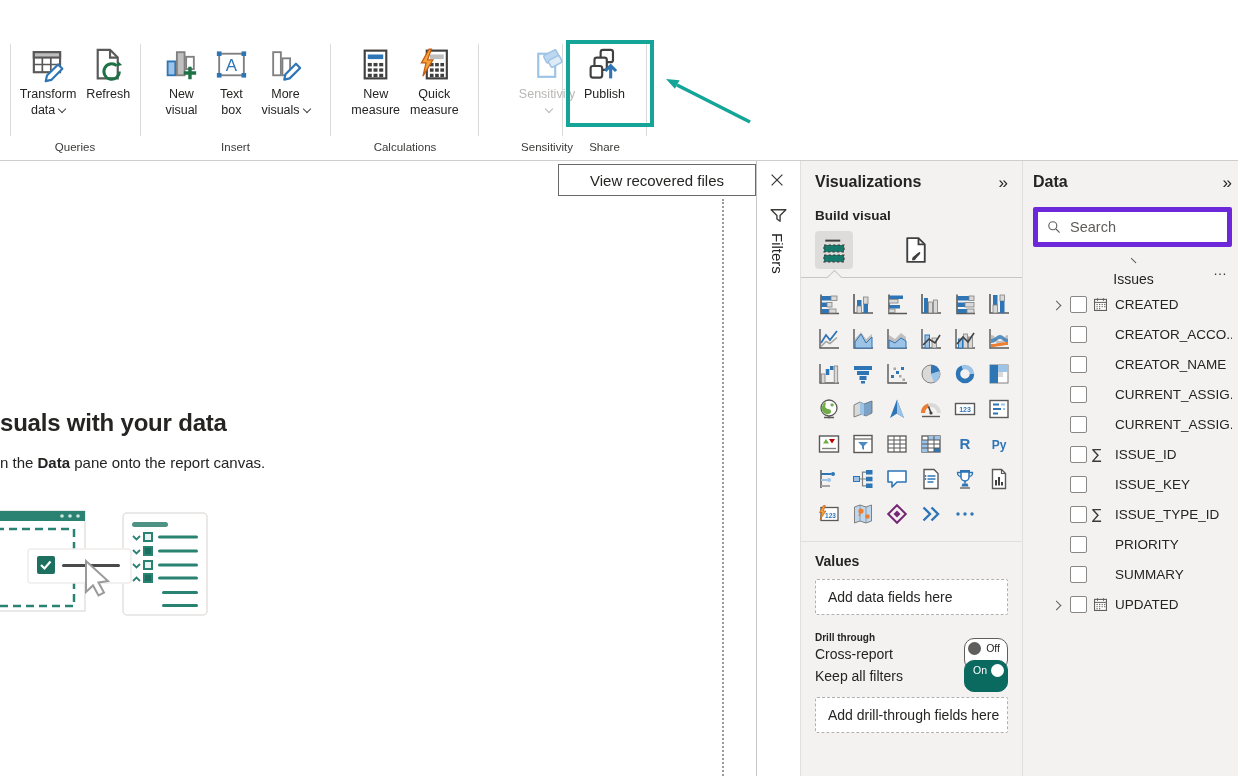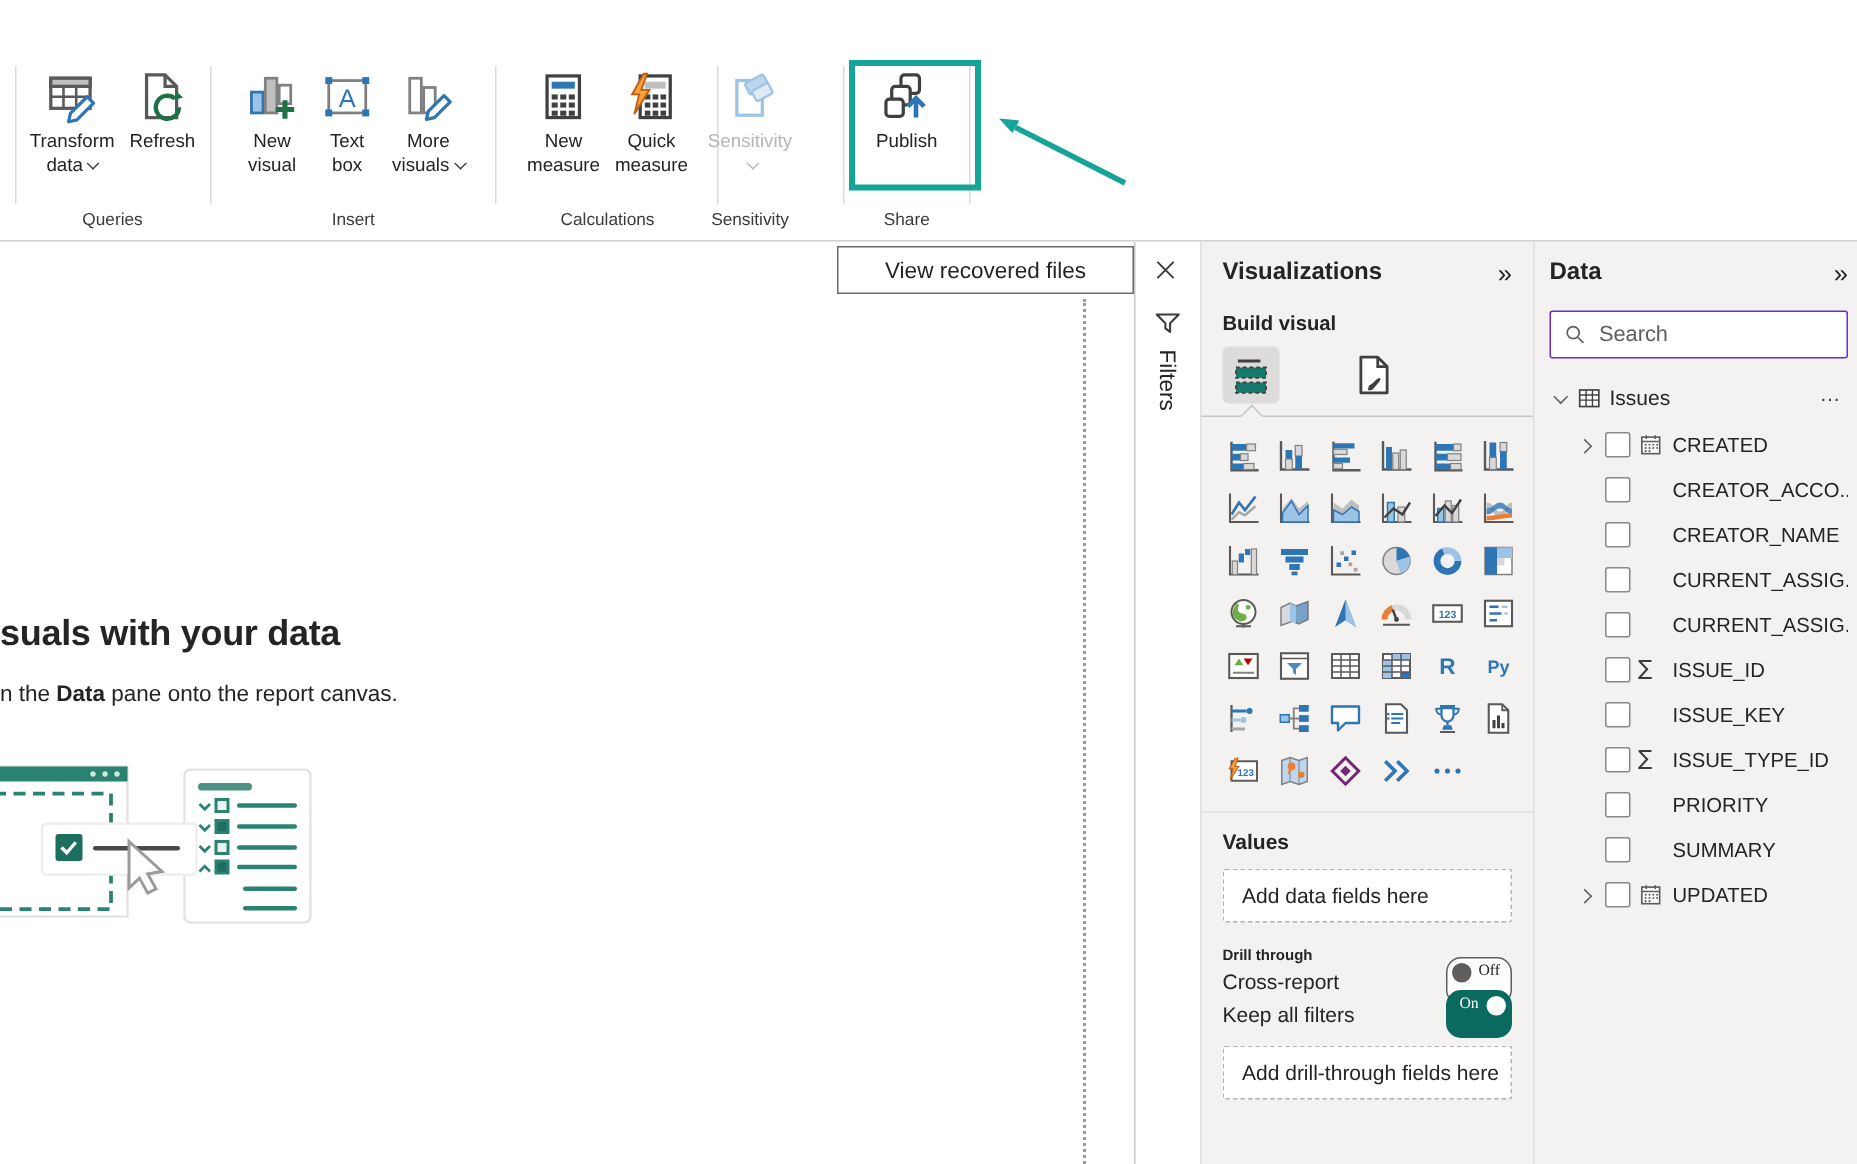--- a/index.html
+++ b/index.html
@@ -51,35 +51,35 @@
   .tabs-divider{margin:8px -14px 0 -14px;border-top:1px solid #c8c6c4;position:relative;}
   .notch{position:absolute;left:28px;top:-6px;width:10px;height:10px;background:#f3f2f1;border-left:1px solid #c8c6c4;border-top:1px solid #c8c6c4;transform:rotate(45deg);}
   .vgrid{display:grid;grid-template-columns:repeat(6,28px);grid-auto-rows:28px;gap:7px 6px;margin-top:12px;}
   .vicon{width:28px;height:28px;display:flex;align-items:center;justify-content:center;border-radius:3px;cursor:pointer;}
   .vicon svg{width:24px;height:24px;}
   .values-sec{margin:13px -14px 0 -14px;border-top:1px solid #e1dfdd;padding:11px 14px 0 14px;}
   .sec-label{font-size:14px;font-weight:600;}
   .dash-box{margin-top:10px;border:1px dashed #b3b0ad;background:#fff;height:34px;display:flex;align-items:center;padding-left:12px;font-size:14px;border-radius:2px;cursor:pointer;}
   .drill-label{margin-top:17px;font-size:10px;font-weight:600;}
   .toggle-row{display:flex;align-items:center;justify-content:space-between;font-size:14px;height:22px;}
-  .tgl{position:relative;width:44px;height:32px;border-radius:10px;cursor:pointer;box-sizing:border-box;font-size:10.5px;font-family:Liberation Serif, serif;}
+  .tgl{position:relative;width:44px;height:32px;border-radius:10px;cursor:pointer;box-sizing:border-box;font-size:10.5px;}
   .tgl-off{border:1px solid #605e5c;background:#fff;}
   .tgl-off .knob{position:absolute;left:3px;top:2.5px;width:13px;height:13px;border-radius:50%;background:#605e5c;}
   .tgl-off .tlab{position:absolute;right:7px;top:3px;color:#252423;}
   .tgl-on{background:#0B6A60;border:1px solid #0B6A60;}
   .tgl-on .knob{position:absolute;right:3px;top:2.5px;width:13px;height:13px;border-radius:50%;background:#fff;}
   .tgl-on .tlab{position:absolute;left:8px;top:3px;color:#fff;}
 
   
   .data-pane{position:absolute;left:1022px;top:161px;width:216px;height:615px;background:#f3f2f1;border-left:1px solid #e1dfdd;padding:12px 6px 12px 10px;box-sizing:border-box;}
-  .search-box{display:flex;align-items:center;gap:6px;background:#fff;border:1px solid #6d28d9;border-radius:2px;height:30px;margin-top:16px;padding:0 8px;}
+  .search-box{display:flex;align-items:center;gap:6px;background:#fff;border:5px solid #6d28d9;border-radius:2px;height:30px;margin-top:16px;padding:0 8px;}
   .search-box svg{width:16px;height:16px;flex:none;}
   .search-box input{border:none;outline:none;background:transparent;font-size:14.5px;width:100%;font-family:inherit;color:#252423;}
   .search-box input::placeholder{color:#605e5c;opacity:1;}
-  .tree-row{display:flex;align-items:center;gap:5px;margin-top:15px;font-size:14px;position:relative;padding-left:2px;cursor:pointer;height:22px;}
+  .tree-row{display:flex;align-items:center;gap:5px;margin-top:15px;font-size:14px;position:relative;padding-left:2px;cursor:pointer;height:22px;flex-direction:column;}
   .tree-row svg{width:17px;height:17px;}
   .more-dots{position:absolute;right:4px;top:0px;font-size:14px;color:#3b3a39;letter-spacing:1px;cursor:pointer;}
   .chev-d{display:inline-block;width:6px;height:6px;border-right:1.3px solid #605e5c;border-bottom:1.3px solid #605e5c;transform:rotate(45deg);margin:-2px 2px 0 2px;}
   .chev-r{display:inline-block;width:6px;height:6px;border-right:1.3px solid #605e5c;border-bottom:1.3px solid #605e5c;transform:rotate(-45deg);}
   .fields{margin-top:5px;}
   .field-row{display:flex;align-items:center;height:30px;font-size:13.5px;padding-left:20px;cursor:pointer;}
   .fchev{width:17px;flex:none;}
   .fcheck{width:15px;height:15px;border:1px solid #8a8886;border-radius:2px;background:#fff;flex:none;margin-right:5px;cursor:pointer;}
   .ficon{width:23px;flex:none;display:flex;align-items:center;justify-content:flex-start;}
   .ficon svg{width:17px;height:17px;}
@@ -225,21 +225,21 @@
               </svg>
             </div>
             <div class="rlabel">
               <div>Quick</div>
               <div>measure</div>
             </div>
           </div>
         </div>
         <div class="rgroup-label">Calculations</div>
       </div>
-      <div class="rgroup" style="left: 458px; width: 84px;">
+      <div class="rgroup" style="left: 505px; width: 84px;">
         <div class="ritems">
           <div class="ritem disabled">
             <div class="ricon">
               <svg viewBox="0 0 24 24">
                 <rect x="6" y="5" width="11" height="15" fill="#fff" stroke="#9DC3E6" stroke-width="1.4"></rect>
                 <rect x="10" y="4" width="9" height="5.5" rx="1" transform="rotate(-28 14.5 6.7)" fill="#BDD7EE" stroke="#9DC3E6" stroke-width="1"></rect>
                 <rect x="13" y="7.5" width="8" height="5" rx="1" transform="rotate(-28 17 10)" fill="#DEEBF7" stroke="#9DC3E6" stroke-width="1"></rect>
               </svg>
             </div>
             <div class="rlabel">

